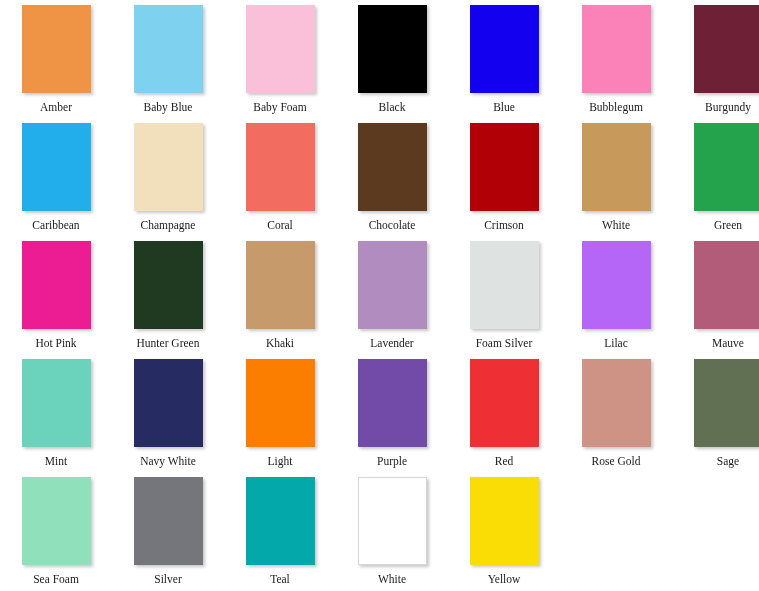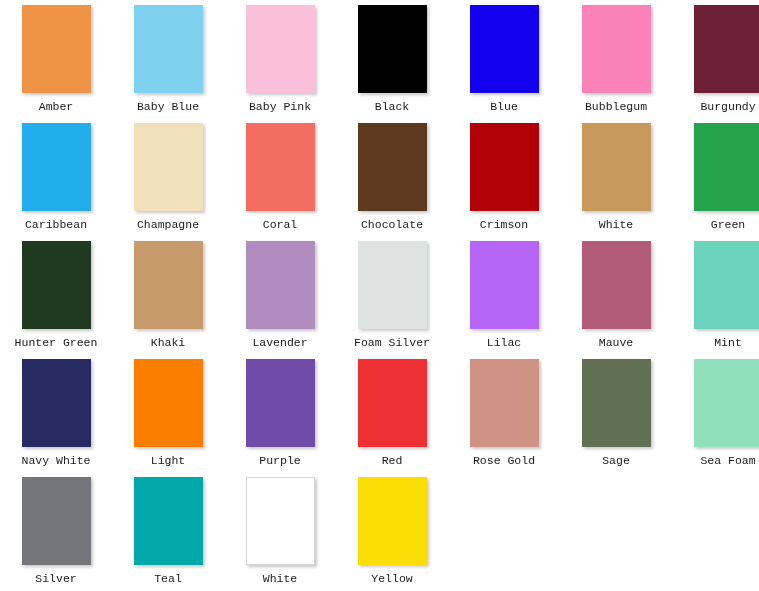--- a/index.html
+++ b/index.html
@@ -41,38 +41,38 @@
   .swatch-chip.bordered {
     box-shadow: 2px 2px 3px rgba(0,0,0,0.22), inset 0 0 0 1px #d6d6d6;
   }
   .swatch-label {
     margin-top: 7px;
     font-size: 11.5px;
     line-height: 14px;
     color: #1a1a1a;
     text-align: center;
     white-space: nowrap;
-    font-family: Liberation Mono, monospace;
+    font-family: Liberation Serif, serif;
   }
 </style>
 </head>
 <body style="background: rgb(255, 255, 255);">
 
 <main id="swatch-grid">
     <div class="swatch-cell">
       <div class="swatch-chip" style="background-color: rgb(239, 147, 68);"></div>
       <div class="swatch-label">Amber</div>
     </div>
     <div class="swatch-cell">
       <div class="swatch-chip" style="background-color: rgb(126, 210, 240);"></div>
       <div class="swatch-label">Baby Blue</div>
     </div>
     <div class="swatch-cell">
       <div class="swatch-chip" style="background-color: rgb(250, 192, 217);"></div>
-      <div class="swatch-label">Baby Pink</div>
+      <div class="swatch-label">Baby Foam</div>
     </div>
     <div class="swatch-cell">
       <div class="swatch-chip" style="background-color: rgb(0, 0, 0);"></div>
       <div class="swatch-label">Black</div>
     </div>
     <div class="swatch-cell">
       <div class="swatch-chip" style="background-color: rgb(18, 0, 238);"></div>
       <div class="swatch-label">Blue</div>
     </div>
     <div class="swatch-cell">
@@ -103,20 +103,24 @@
       <div class="swatch-chip" style="background-color: rgb(178, 0, 7);"></div>
       <div class="swatch-label">Crimson</div>
     </div>
     <div class="swatch-cell">
       <div class="swatch-chip" style="background-color: rgb(199, 154, 91);"></div>
       <div class="swatch-label">White</div>
     </div>
     <div class="swatch-cell">
       <div class="swatch-chip" style="background-color: rgb(36, 163, 76);"></div>
       <div class="swatch-label">Green</div>
+    </div>
+    <div class="swatch-cell">
+      <div class="swatch-chip" style="background-color: rgb(236, 29, 146);"></div>
+      <div class="swatch-label">Hot Pink</div>
     </div>
     <div class="swatch-cell">
       <div class="swatch-chip" style="background-color: rgb(31, 58, 32);"></div>
       <div class="swatch-label">Hunter Green</div>
     </div>
     <div class="swatch-cell">
       <div class="swatch-chip" style="background-color: rgb(199, 154, 108);"></div>
       <div class="swatch-label">Khaki</div>
     </div>
     <div class="swatch-cell">

